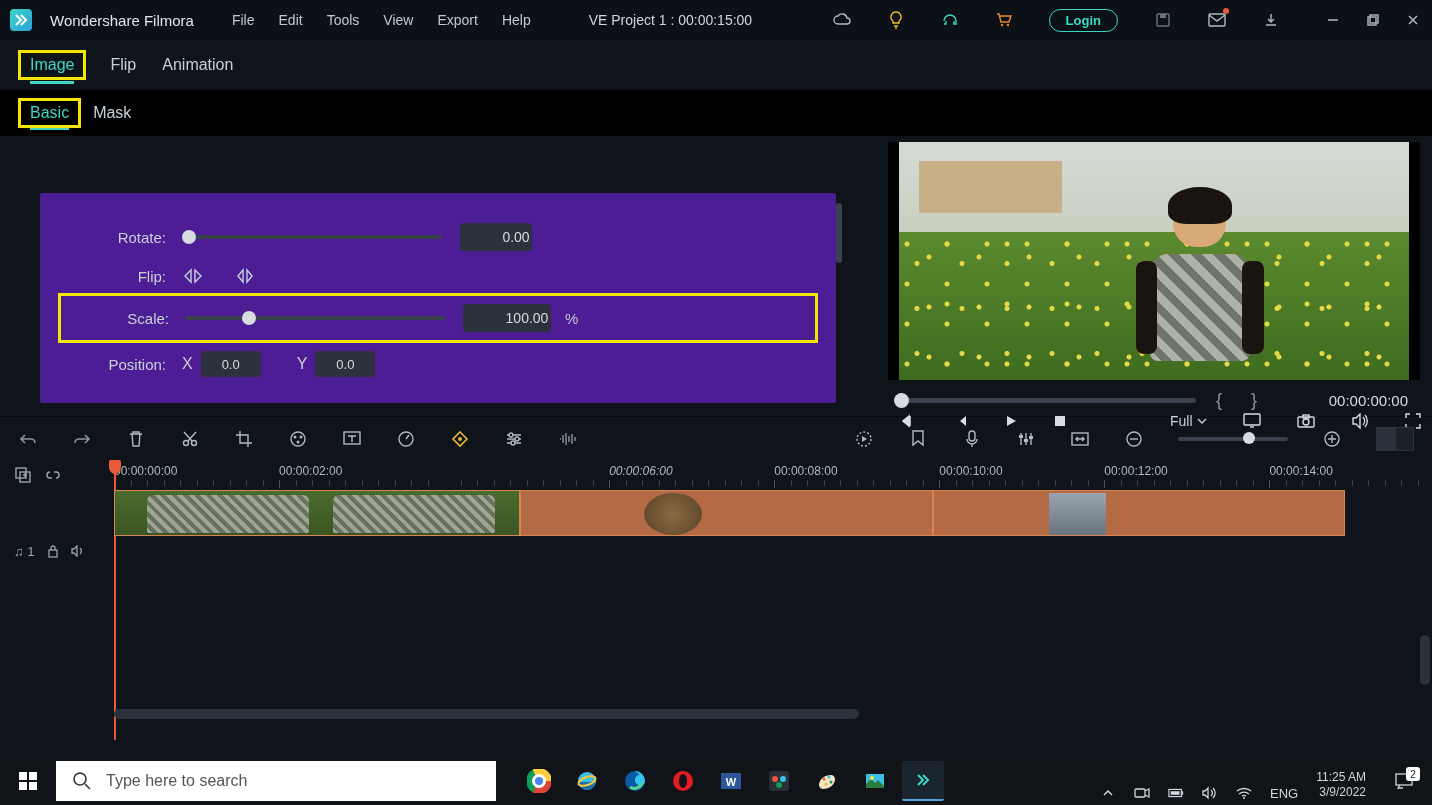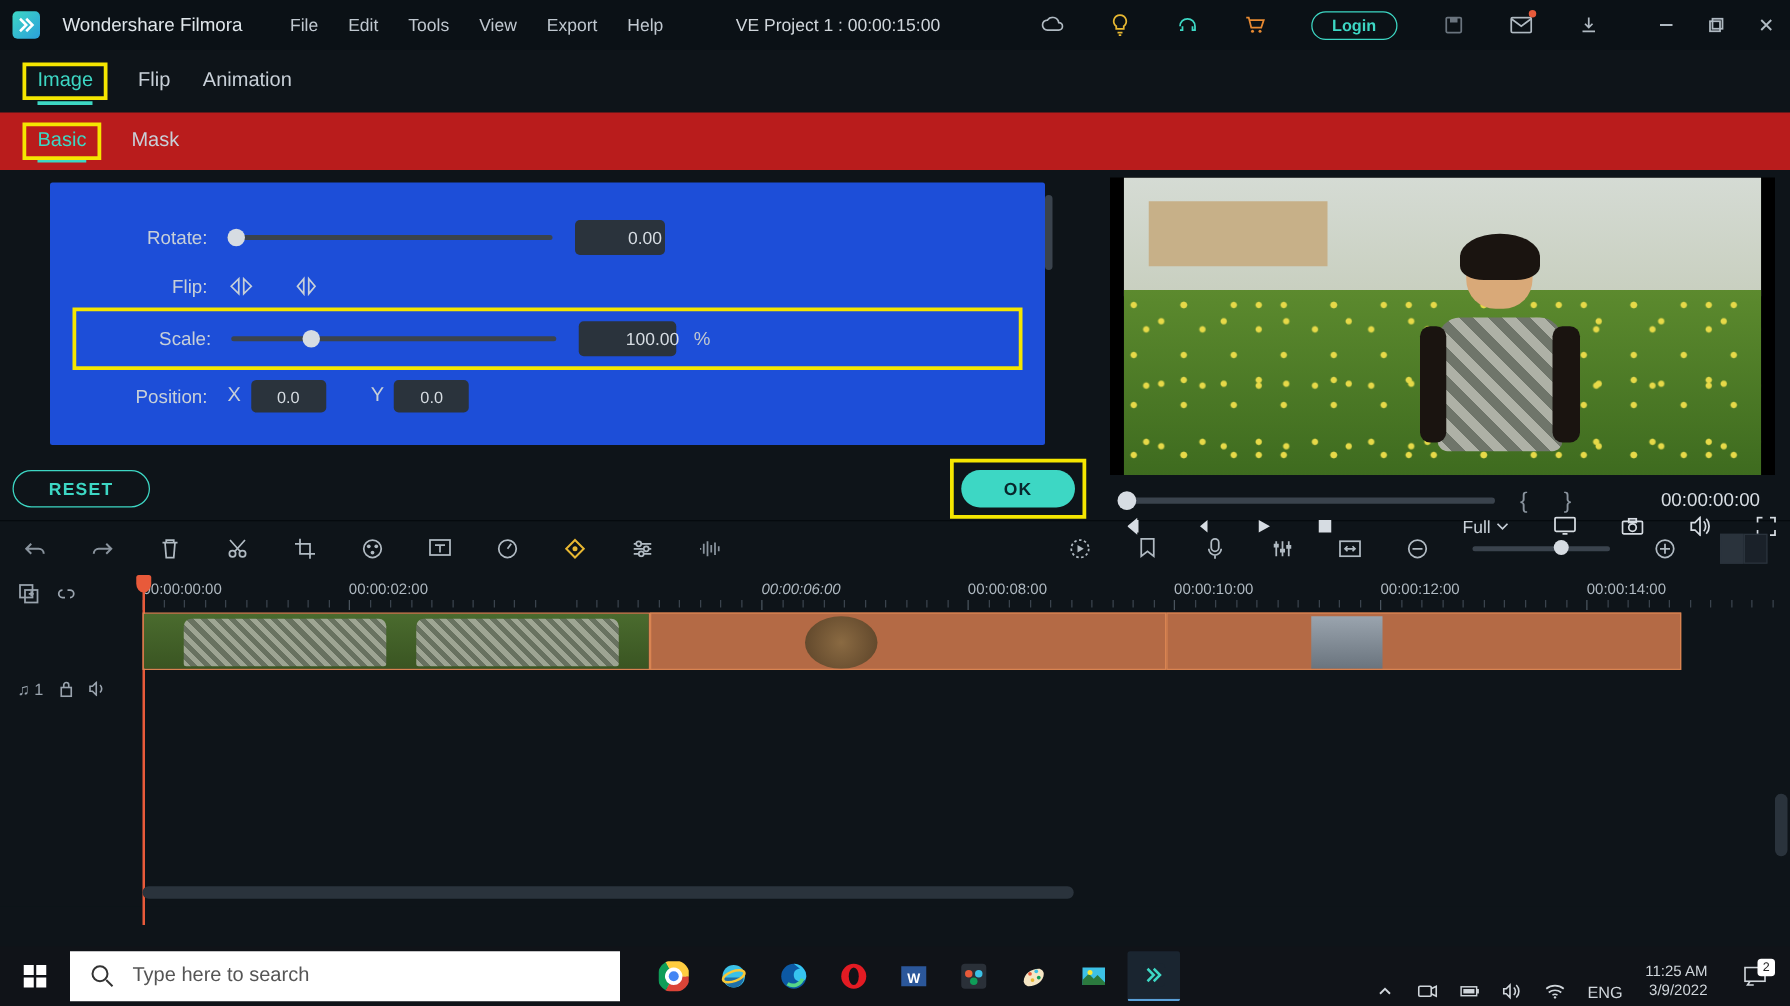--- a/index.html
+++ b/index.html
@@ -16,28 +16,28 @@
 .tricon { width:18px; height:18px; display:flex; align-items:center; justify-content:center; color:#b0bac2; }
 .login-btn { border:1.5px solid #3dd7c4; border-radius:14px; padding:3px 16px; color:#3dd7c4; font-size:13px; font-weight:600; }
 .winctl { display:flex; gap:22px; margin-left:8px; }
 
 
 .proptabs { height:50px; display:flex; align-items:center; padding:0 20px; gap:26px; background:#0e1419; }
 .ptab { font-size:16px; color:#c8d0d8; cursor:pointer; padding:8px 0; }
 .ptab.active { color:#3dd7c4; border-bottom:3px solid #3dd7c4; }
 .hl-yellow { outline:3px solid #f5e600; outline-offset:-1px; }
 
-.subtabs { height:46px; display:flex; align-items:center; padding:0 20px; gap:26px; background:#b91c1c; }
+.subtabs { height:46px; display:flex; align-items:center; padding:0 20px; gap:14px; background:#000000; }
 .stab { font-size:16px; color:#c8d0d8; cursor:pointer; padding:6px 0; }
 .stab.active { color:#3dd7c4; border-bottom:3px solid #3dd7c4; }
 
 
 .mainrow { display:flex; height:280px; }
 .propanel { flex:1; padding:10px 40px 10px 40px; position:relative; }
-.propbox { background:#1d4ed8; border-radius:2px; padding:30px 30px 10px 30px; height:210px; position:relative; }
+.propbox { background:#4c1d95; border-radius:2px; padding:30px 30px 10px 30px; height:210px; position:relative;margin-top:47px; }
 .prow { display:flex; align-items:center; margin-bottom:16px; }
 .plab { width:96px; text-align:right; color:#c8d0d8; font-size:15px; margin-right:16px; }
 .slider { position:relative; width:260px; height:4px; background:#3a434d; border-radius:2px; }
 .slider .thumb { position:absolute; top:-5px; width:14px; height:14px; background:#d6dce2; border-radius:50%; }
 .numbox { margin-left:18px; width:72px; height:28px; background:#2a333c; border-radius:4px; display:flex; align-items:center; justify-content:center; color:#d6dce2; font-size:14px;padding-left:40px; }
 .unit { margin-left:14px; color:#c0c8d0; font-size:15px; }
 .flipicn { width:22px; height:18px; display:flex; align-items:center; justify-content:center; margin-right:30px; }
 .posfld { display:flex; align-items:center; gap:8px; }
 .posbox { width:60px; height:26px; background:#2a333c; border-radius:4px; display:flex; align-items:center; justify-content:center; font-size:13px; color:#d6dce2; }
 .scalebox { border:3px solid #f5e600; padding:8px 12px; margin:-8px -12px 8px -12px; }
@@ -249,42 +249,36 @@
             </svg>
           </div>
       </div>
 
       <div class="scalebox">
         <div class="prow" style="margin-bottom:0">
           <div class="plab">Scale:</div>
           <div class="slider">
               <div class="thumb" style="left:22%"></div>
             </div>
-          <div class="numbox" style="width:78px">100.00</div>
+          <div class="numbox" style="width:88px">100.00</div>
           <div class="unit">%</div>
         </div>
       </div>
 
       <div class="prow">
         <div class="plab">Position:</div>
         <div class="posfld">
           <span>X</span>
           <div class="posbox">0.0</div>
           <span style="width:20px"></span>
           <span>Y</span>
           <div class="posbox">0.0</div>
         </div>
       </div>
       <div style="position:absolute;right:-6px;top:10px;width:6px;height:60px;background:#3a434d;border-radius:3px"></div>
-    </div>
-    <div class="btnrow">
-      <div class="reset-btn">RESET</div>
-      <div class="ok-wrap">
-        <div class="ok-btn">OK</div>
-      </div>
     </div>
   </div>
 
   <div class="preview">
     <div class="vcanvas">
       <div class="vframe">
         <div class="sky"></div>
           <div class="bldg"></div>
           <div class="field"></div>
         <div class="boy">

